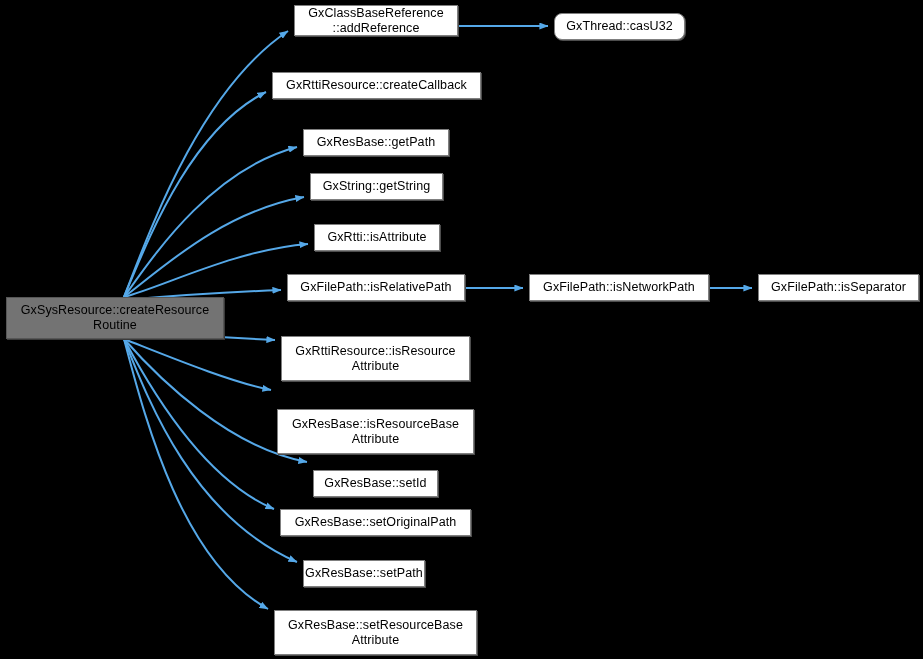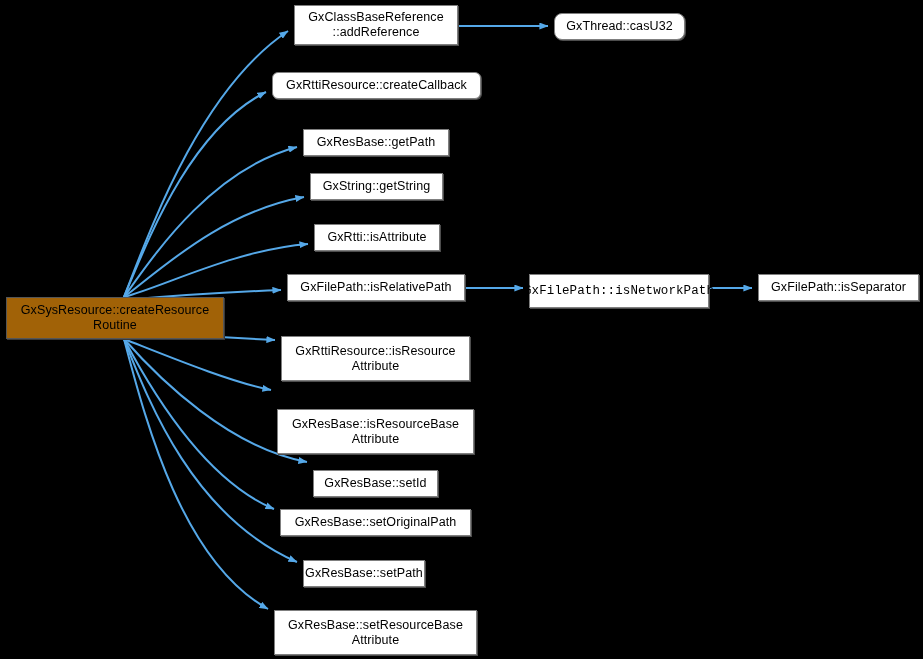--- a/index.html
+++ b/index.html
@@ -34,21 +34,21 @@
     border: 1px solid #7f7f7f;
     color: #000000;
     font-size: 12.5px;
     line-height: 15px;
     letter-spacing: 0.1px;
     white-space: pre-line;
     padding: 0 3px;
     box-shadow: 1px 1px 0 #4d4d4d;
   }
   .node.root {
-    background: #a16207;
+    background: #737373;
     border: 1px solid #565656;
     box-shadow: 1px 1px 0 #3a3a3a;
   }
 </style>
 </head>
 <body>
 
 <div id="canvas">
   <svg id="edge-layer" width="923" height="659" viewBox="0 0 923 659" xmlns="http://www.w3.org/2000/svg">
     <defs>
@@ -70,29 +70,29 @@
         <path d="M 124,339 C 148,400 192,516 297,562" fill="none" stroke="#55a8e8" stroke-width="2" marker-end="url(#arrowhead)"></path>
         <path d="M 124,339 C 144,414 180,560 268,609" fill="none" stroke="#55a8e8" stroke-width="2" marker-end="url(#arrowhead)"></path>
         <path d="M 459,26 L 548,26" fill="none" stroke="#55a8e8" stroke-width="2" marker-end="url(#arrowhead)"></path>
         <path d="M 466,288 L 523,288" fill="none" stroke="#55a8e8" stroke-width="2" marker-end="url(#arrowhead)"></path>
         <path d="M 710,288 L 752,288" fill="none" stroke="#55a8e8" stroke-width="2" marker-end="url(#arrowhead)"></path>
       </g>
   </svg>
   <div id="nodes">
       <div class="node root" style="left: 6px; top: 297px; width: 218px; height: 42px;">GxSysResource::createResource
 Routine</div>
-      <div class="node" style="left: 294px; top: 5px; width: 164px; height: 40px;">GxClassBaseReference
+      <div class="node" style="left: 294px; top: 5px; width: 164px; height: 31px;">GxClassBaseReference
 ::addReference</div>
       <div class="node" style="left: 554px; top: 13px; width: 131px; height: 27px; border-radius: 8px;">GxThread::casU32</div>
-      <div class="node" style="left: 272px; top: 72px; width: 209px; height: 27px; border-radius: 6px;">GxRttiResource::createCallback</div>
+      <div class="node" style="left: 272px; top: 72px; width: 209px; height: 27px;">GxRttiResource::createCallback</div>
       <div class="node" style="left: 303px; top: 129px; width: 146px; height: 27px;">GxResBase::getPath</div>
       <div class="node" style="left: 310px; top: 173px; width: 133px; height: 27px;">GxString::getString</div>
       <div class="node" style="left: 314px; top: 224px; width: 126px; height: 27px;">GxRtti::isAttribute</div>
       <div class="node" style="left: 287px; top: 274px; width: 178px; height: 27px; text-align: center;">GxFilePath::isRelativePath</div>
-      <div class="node" style="left: 529px; top: 274px; width: 180px; height: 34px; font-family: Liberation Mono, monospace;">GxFilePath::isNetworkPath</div>
+      <div class="node" style="left: 529px; top: 274px; width: 180px; height: 27px;">GxFilePath::isNetworkPath</div>
       <div class="node" style="left: 758px; top: 274px; width: 161px; height: 27px;">GxFilePath::isSeparator</div>
       <div class="node" style="left: 281px; top: 324px; width: 189px; height: 45px; margin-top: 12px;">GxRttiResource::isResource
 Attribute</div>
       <div class="node" style="left: 277px; top: 391px; width: 197px; height: 45px; margin-top: 18px;">GxResBase::isResourceBase
 Attribute</div>
       <div class="node" style="left: 313px; top: 470px; width: 125px; height: 27px;">GxResBase::setId</div>
       <div class="node" style="left: 280px; top: 509px; width: 191px; height: 27px;">GxResBase::setOriginalPath</div>
       <div class="node" style="left: 303px; top: 560px; width: 122px; height: 27px;">GxResBase::setPath</div>
       <div class="node" style="left: 274px; top: 610px; width: 203px; height: 45px;">GxResBase::setResourceBase
 Attribute</div>

